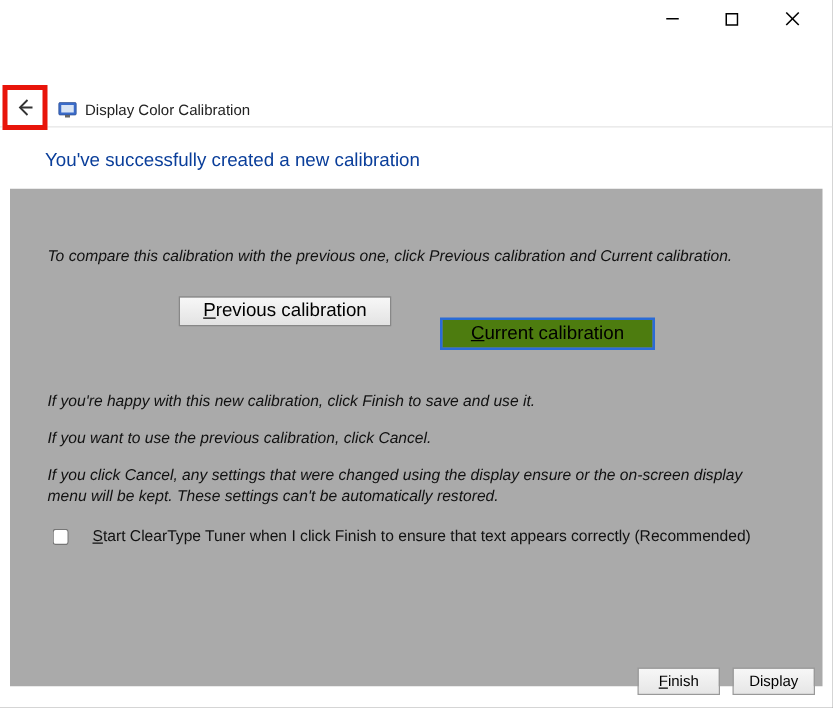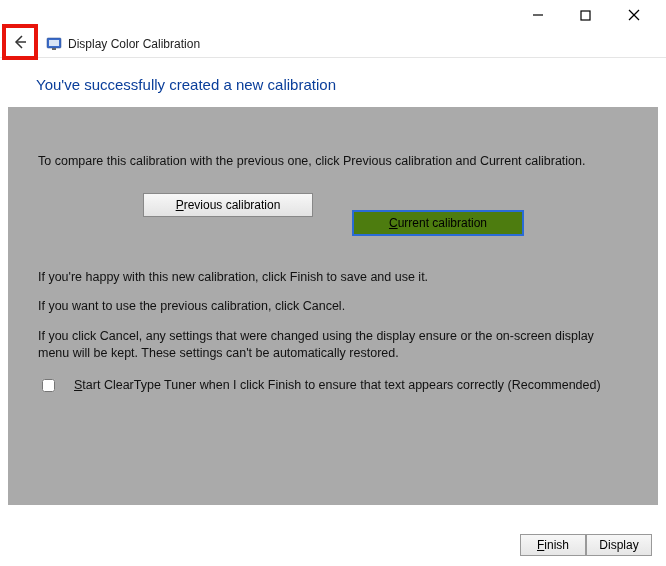--- a/index.html
+++ b/index.html
@@ -30,20 +30,21 @@
       line-height: 30px;
     }
     .title-bar svg { display: block; }
     .header-row {
       height: 28px;
       display: flex;
       align-items: center;
       position: relative;
       padding-left: 6px;
       border-bottom: 1px solid #e5e5e5;
+      margin-top: 44px;
     }
     .back-box {
       border: 4px solid #e8140a;
       width: 36px;
       height: 36px;
       display: flex;
       align-items: center;
       justify-content: center;
       position: absolute;
       left: 2px;
@@ -74,31 +75,32 @@
       background: #aaaaaa;
       margin: 0 8px;
       padding: 46px 30px 10px 30px;
       height: 398px;
       color: #111;
       font-size: 12.5px;
       line-height: 1.4;
     }
     .gray-panel p {
       margin: 0 0 12px 0;
+      font-style: italic;
     }
     .compare-row {
       display: flex;
       justify-content: center;
       gap: 40px;
       margin: 22px 0 34px 0;
     }
     .cal-btn {
       width: 170px;
       height: 24px;
-      font-size: 12px;
+      font-size: 15px;
       background: linear-gradient(#f7f7f7, #e3e3e3);
       border: 1px solid #888;
       cursor: pointer;
     }
     .cal-btn.current {
       background: #4d7c0f;
       outline: 2px solid #2a6bd6;
       outline-offset: -1px;
       margin-top: 18px;
     }
@@ -112,20 +114,21 @@
       margin-top: 14px;
     }
     .checkbox-row input {
       margin-top: 2px;
     }
     .footer {
       position: absolute;
       bottom: 10px;
       right: 14px;
       display: flex;
+      gap: 10px;
     }
     .footer button {
       width: 66px;
       height: 22px;
       font-size: 12px;
       background: linear-gradient(#f7f7f7, #e6e6e6);
       border: 1px solid #999;
       cursor: pointer;
     }
   </style>

